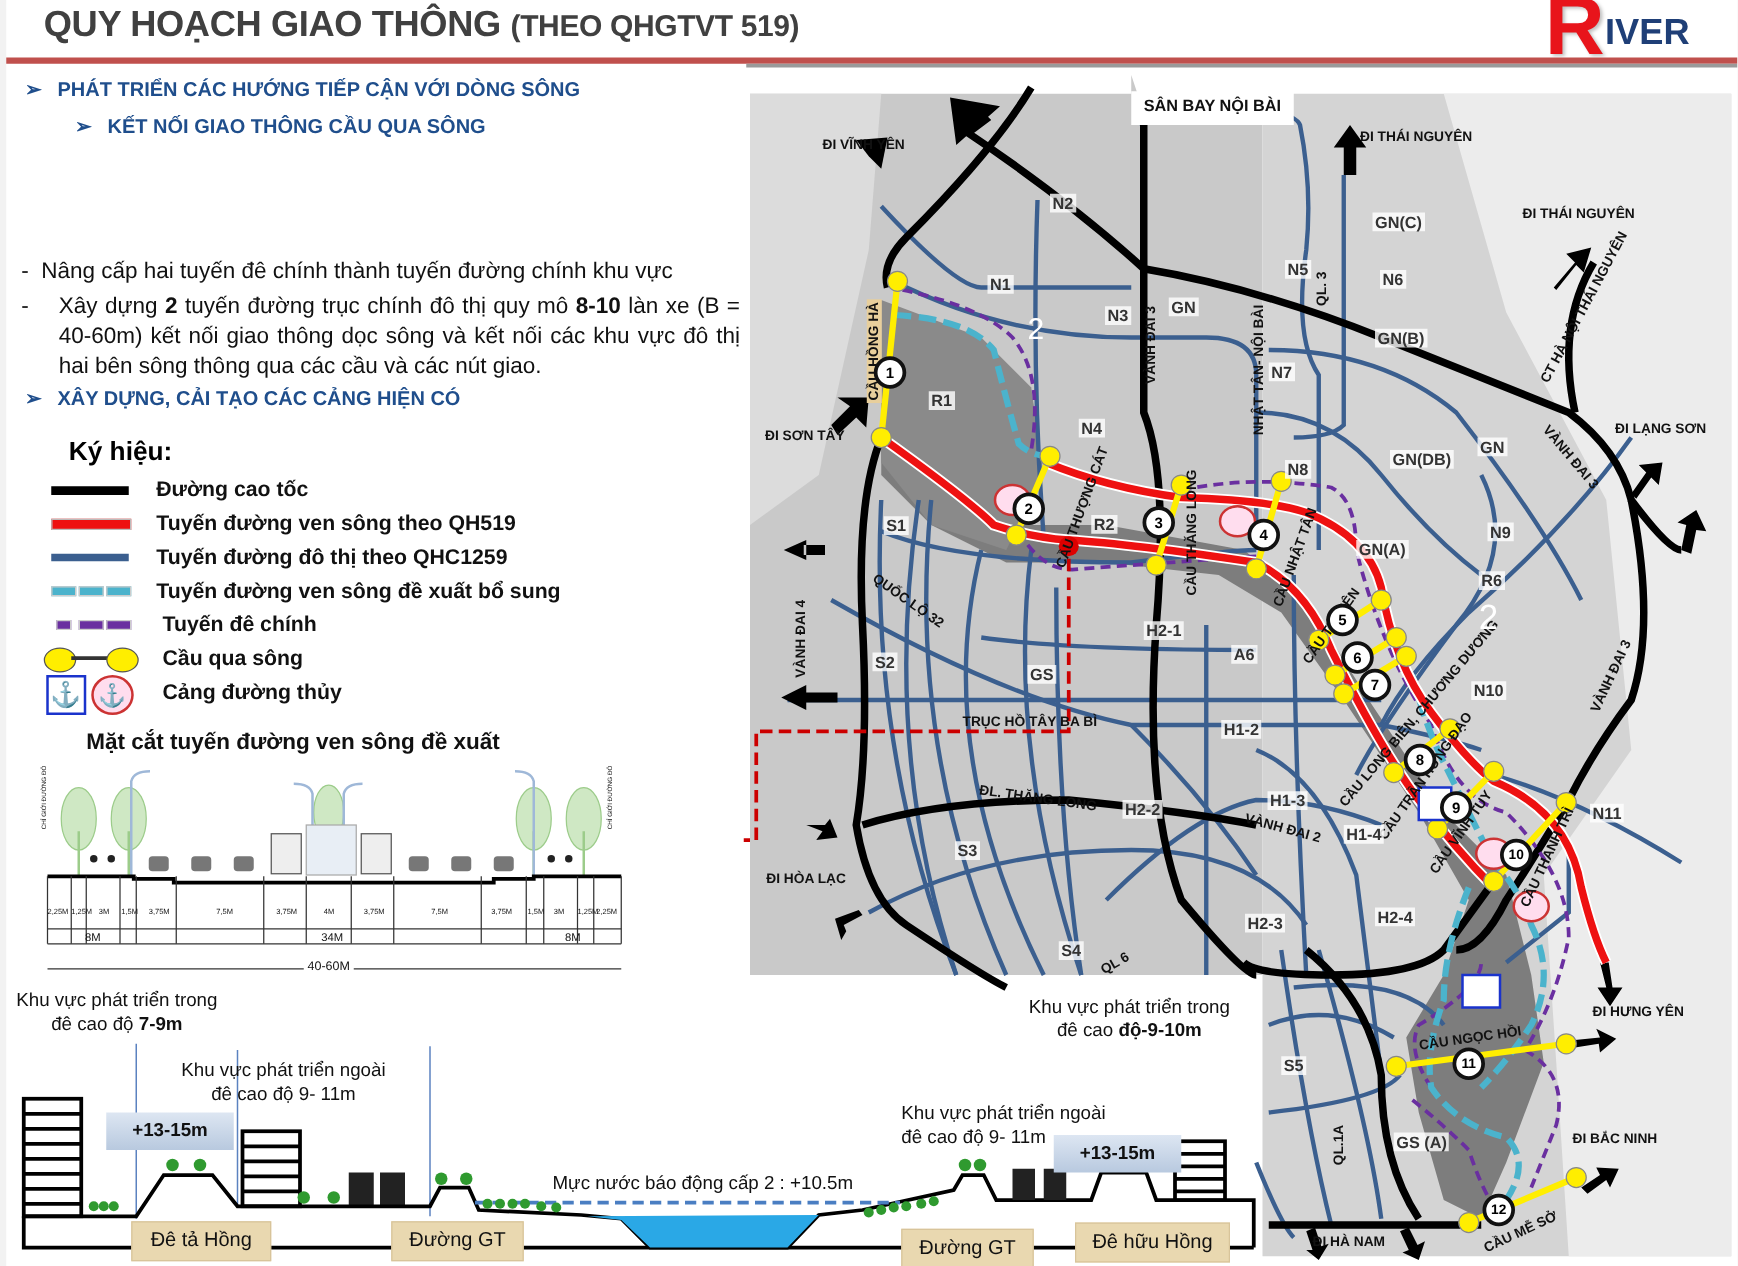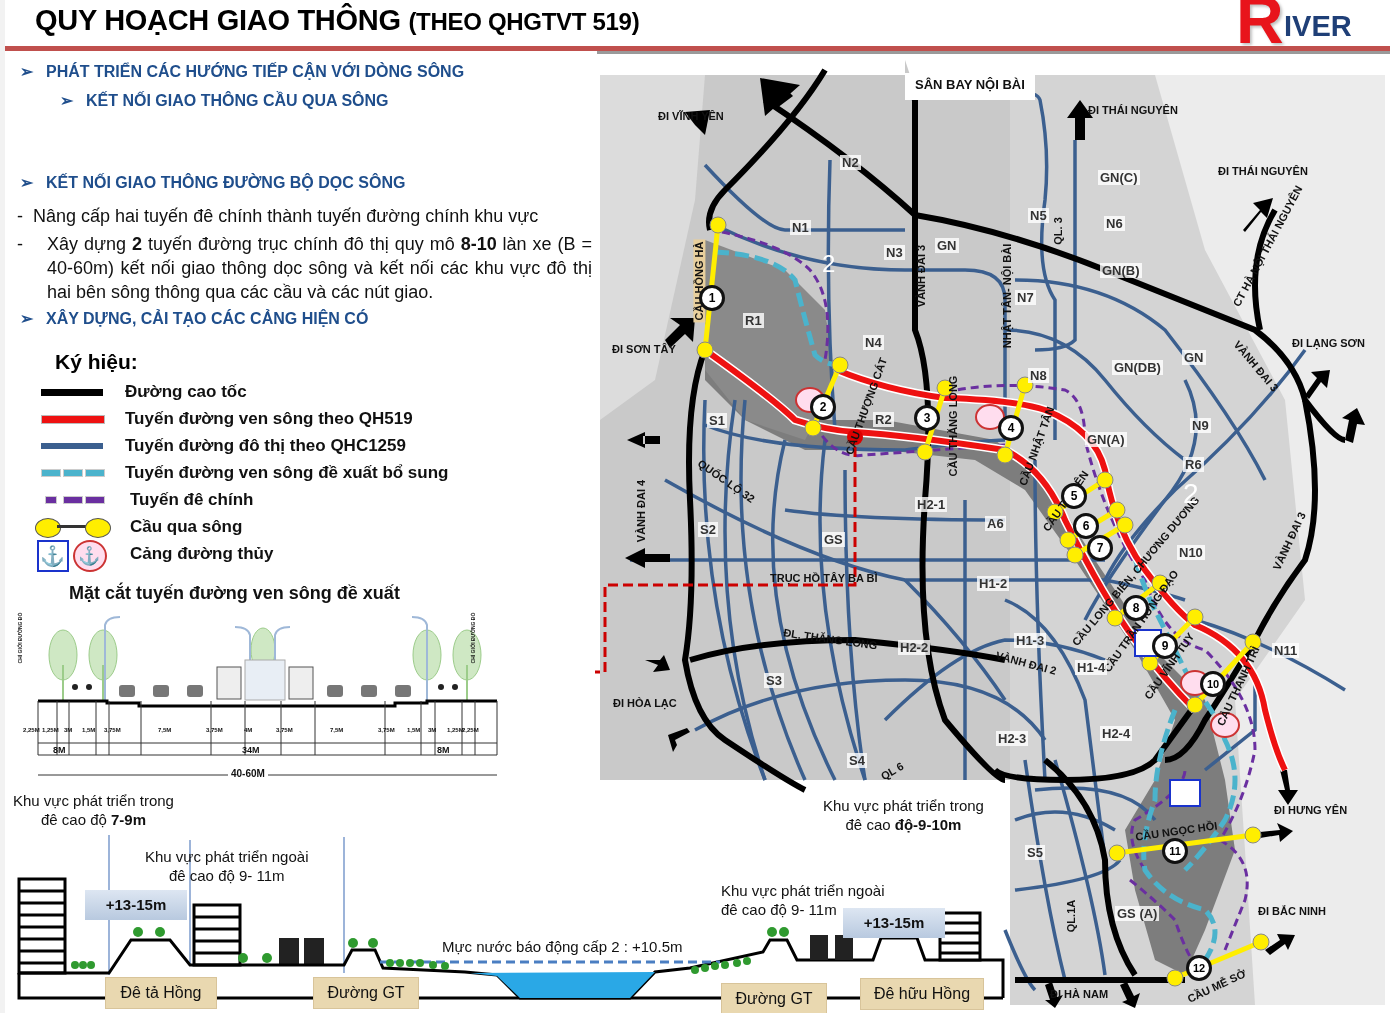--- a/index.html
+++ b/index.html
@@ -1,18 +1,18 @@
 <!DOCTYPE html>
 <html><head>
 <meta charset="utf-8">
 <style>
   html,body{margin:0;padding:0;}
   body{width:1390px;height:1013px;position:relative;overflow:hidden;background:#f2f2f2;font-family:"Liberation Sans",sans-serif;}
   .page{position:absolute;left:5px;top:0;width:1385px;height:1013px;background:#fff;}
-  .title{position:absolute;left:30px;top:4px;font-size:29px;font-weight:bold;color:#000000;letter-spacing:-0.3px;white-space:nowrap;}
+  .title{position:absolute;left:30px;top:4px;font-size:29px;font-weight:bold;color:#404040;letter-spacing:-0.3px;white-space:nowrap;}
   .title .sub{font-size:24px;}
   .logo{position:absolute;right:4px;top:-14px;width:150px;height:60px;}
   .logo .r{position:absolute;left:0;top:-4px;font-size:66px;font-weight:bold;color:#e8141b;font-family:"Liberation Sans",sans-serif;text-shadow:2px 2px 3px rgba(0,0,0,.25);}
   .logo .iver{position:absolute;left:48px;top:24px;font-size:29px;font-weight:bold;color:#1f3f77;}
   .redline{position:absolute;left:0;top:46px;width:1385px;height:5px;background:#c0504d;}
   .redline2{position:absolute;left:592px;top:51px;width:793px;height:3px;background:#9a9a9a;}
   .heading{position:absolute;left:15px;font-size:16px;font-weight:bold;color:#1f4e8c;white-space:nowrap;}
   .heading .arrow{display:inline-block;width:26px;color:#1f4e8c;}
   .para{position:absolute;left:12px;font-size:18px;color:#111;line-height:24px;}
   .legend-title{position:absolute;left:50px;top:350px;font-size:21px;font-weight:bold;color:#000;}
@@ -43,23 +43,20 @@
   </div>
   <div class="redline"></div>
   <div class="redline2"></div>
 
   <div class="heading" style="top:62px;">
     <span class="arrow">➢</span><span>PHÁT TRIỂN CÁC HƯỚNG TIẾP CẬN VỚI DÒNG SÔNG</span>
   </div>
   <div class="heading" style="top:91px;margin-left:40px;">
     <span class="arrow">➢</span><span>KẾT NỐI GIAO THÔNG CẦU QUA SÔNG</span>
   </div>
-  <div class="heading" style="top:173px;">
-    <span class="arrow">➢</span><span>KẾT NỐI GIAO THÔNG ĐƯỜNG BỘ DỌC SÔNG</span>
-  </div>
   <div class="para" style="top:204px;width:575px;">
     <span>-</span>&nbsp;&nbsp;<span>Nâng cấp hai tuyến đê chính thành tuyến đường chính khu vực</span>
   </div>
   <div class="para" style="top:232px;width:575px;">
     <div style="position:absolute;left:0;top:0;">-</div>
     <div style="margin-left:30px;text-align:justify;">
       <span>Xây dựng </span><b>2</b><span> tuyến đường trục chính đô thị quy mô </span><b>8-10</b><span> làn xe (B = 40-60m) kết nối giao thông dọc sông và kết nối các khu vực đô thị hai bên sông thông qua các cầu và các nút giao.</span>
     </div>
   </div>
   <div class="heading" style="top:309px;">
@@ -180,21 +177,21 @@
         <line x1="400" y1="96" x2="400" y2="150"></line>
         <line x1="427" y1="96" x2="427" y2="150"></line>
         <line x1="440" y1="96" x2="440" y2="150"></line>
         <line x1="462" y1="96" x2="462" y2="150"></line>
       <line x1="3" y1="138" x2="462" y2="138"></line>
         <line x1="3" y1="150" x2="462" y2="150"></line>
         <line x1="3" y1="170" x2="462" y2="170"></line>
     </g>
   </svg>
 
-  <div style="position:absolute;left:15px;top:605px;width:465px;height:175px;font-size:6px;font-weight:bold;color:#111;">
+  <div style="position:absolute;left:30px;top:605px;width:465px;height:175px;font-size:6px;font-weight:normal;color:#111;">
     <span style="position:absolute;left:3px;top:122px;">2,25M</span>
     <span style="position:absolute;left:22px;top:122px;">1,25M</span>
     <span style="position:absolute;left:44px;top:122px;">3M</span>
     <span style="position:absolute;left:62px;top:122px;">1,5M</span>
     <span style="position:absolute;left:84px;top:122px;">3,75M</span>
     <span style="position:absolute;left:138px;top:122px;">7,5M</span>
     <span style="position:absolute;left:186px;top:122px;">3,75M</span>
     <span style="position:absolute;left:224px;top:122px;">4M</span>
     <span style="position:absolute;left:256px;top:122px;">3,75M</span>
     <span style="position:absolute;left:310px;top:122px;">7,5M</span>

